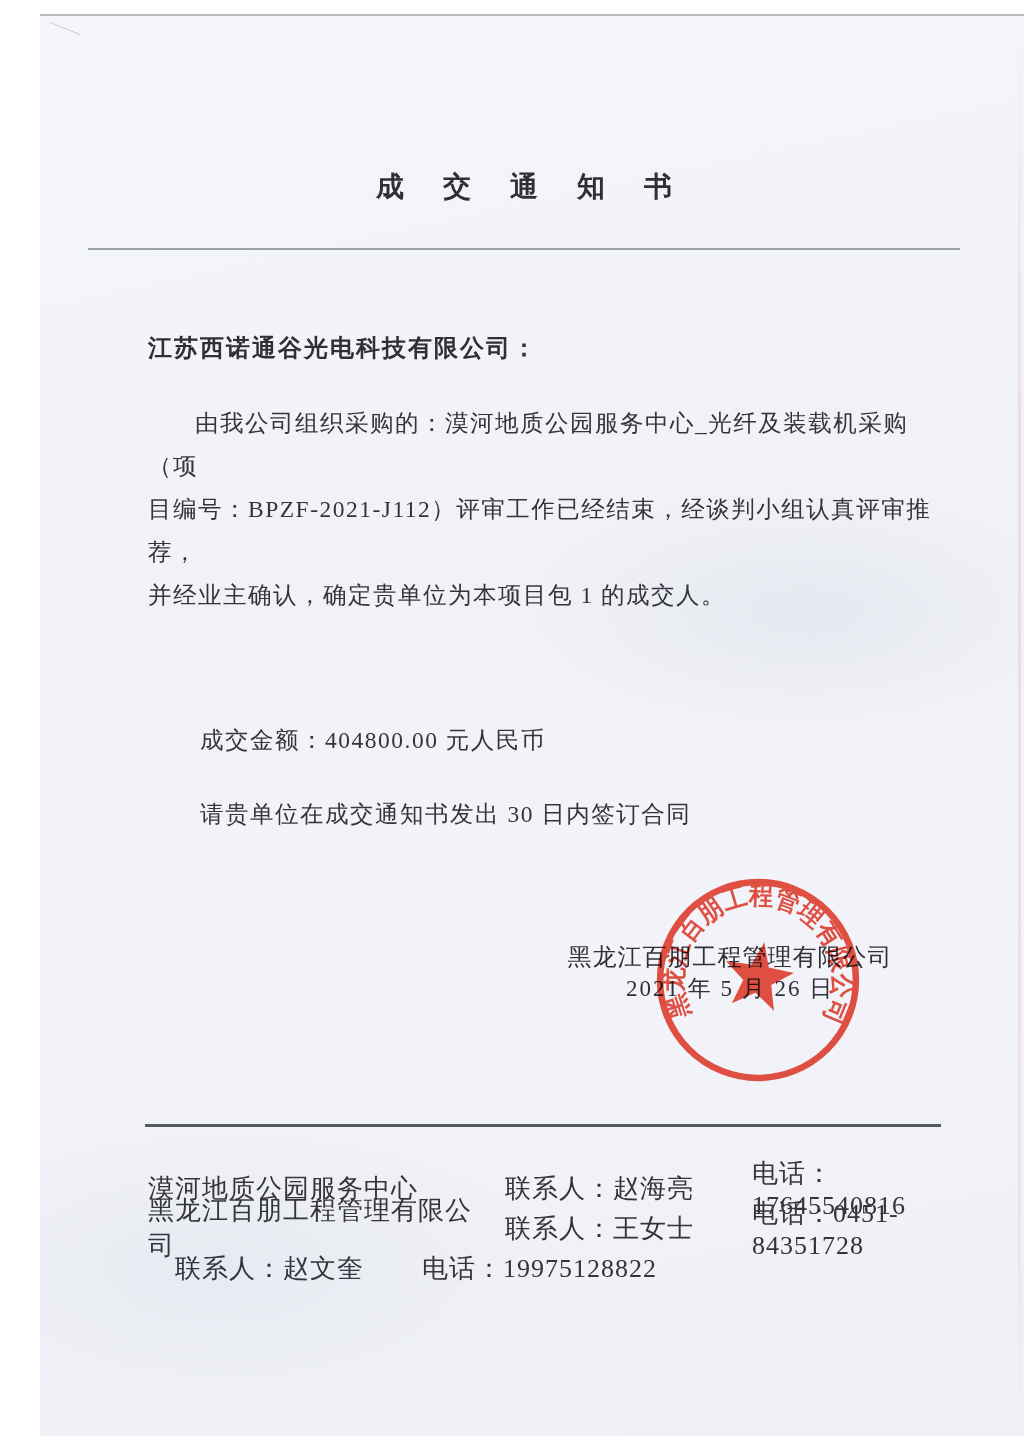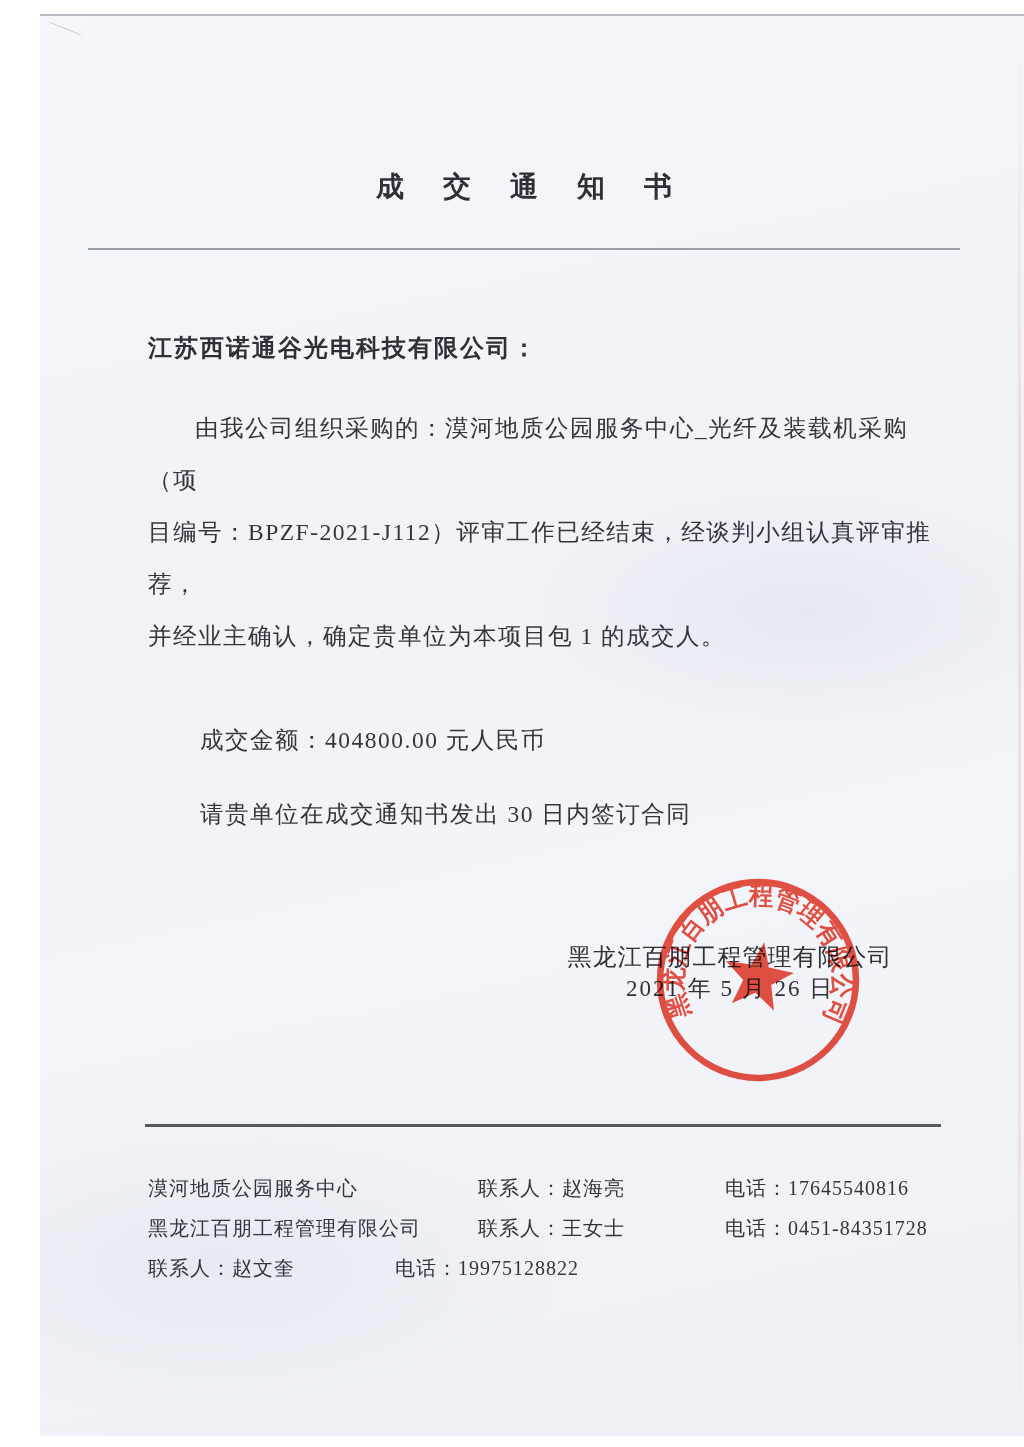--- a/index.html
+++ b/index.html
@@ -58,21 +58,21 @@
     font-size: 24px;
     font-weight: 700;
     letter-spacing: 2px;
     color: #2e2f37;
   }
   .body-paragraph {
     position: absolute;
     left: 108px; top: 386px;
     width: 800px;
     font-size: 23.5px;
-    line-height: 52px;
+    line-height: 43px;
     letter-spacing: 1.5px;
     color: #33343c;
   }
   .body-paragraph .indent { text-indent: 2em; }
   .amount-line {
     position: absolute;
     left: 160px; top: 708px;
     font-size: 23.5px;
     letter-spacing: 1.5px;
   }
@@ -108,31 +108,31 @@
   .rule-bottom {
     position: absolute;
     left: 105px; top: 1108px;
     width: 796px; height: 3px;
     background: #565a60;
   }
   .contact-table {
     position: absolute;
     left: 108px; top: 1152px;
     width: 812px;
-    font-size: 20px;
+    font-size: 26px;
     color: #33343c;
   }
   .contact-row {
     display: flex;
     align-items: center;
     height: 40px;
     letter-spacing: 1px;
   }
   .cell-org { width: 330px; }
-  .cell-contact { width: 247px; }
+  .cell-contact { width: 247px; margin-left: 27px; }
   .cell-phone { flex: 1; }
 </style>
 </head>
 <body>
 
 <div class="paper">
   <div class="corner-crease"></div>
   <div class="paper-right-edge"></div>
 
   <div class="doc-title">成 交 通 知 书</div>

